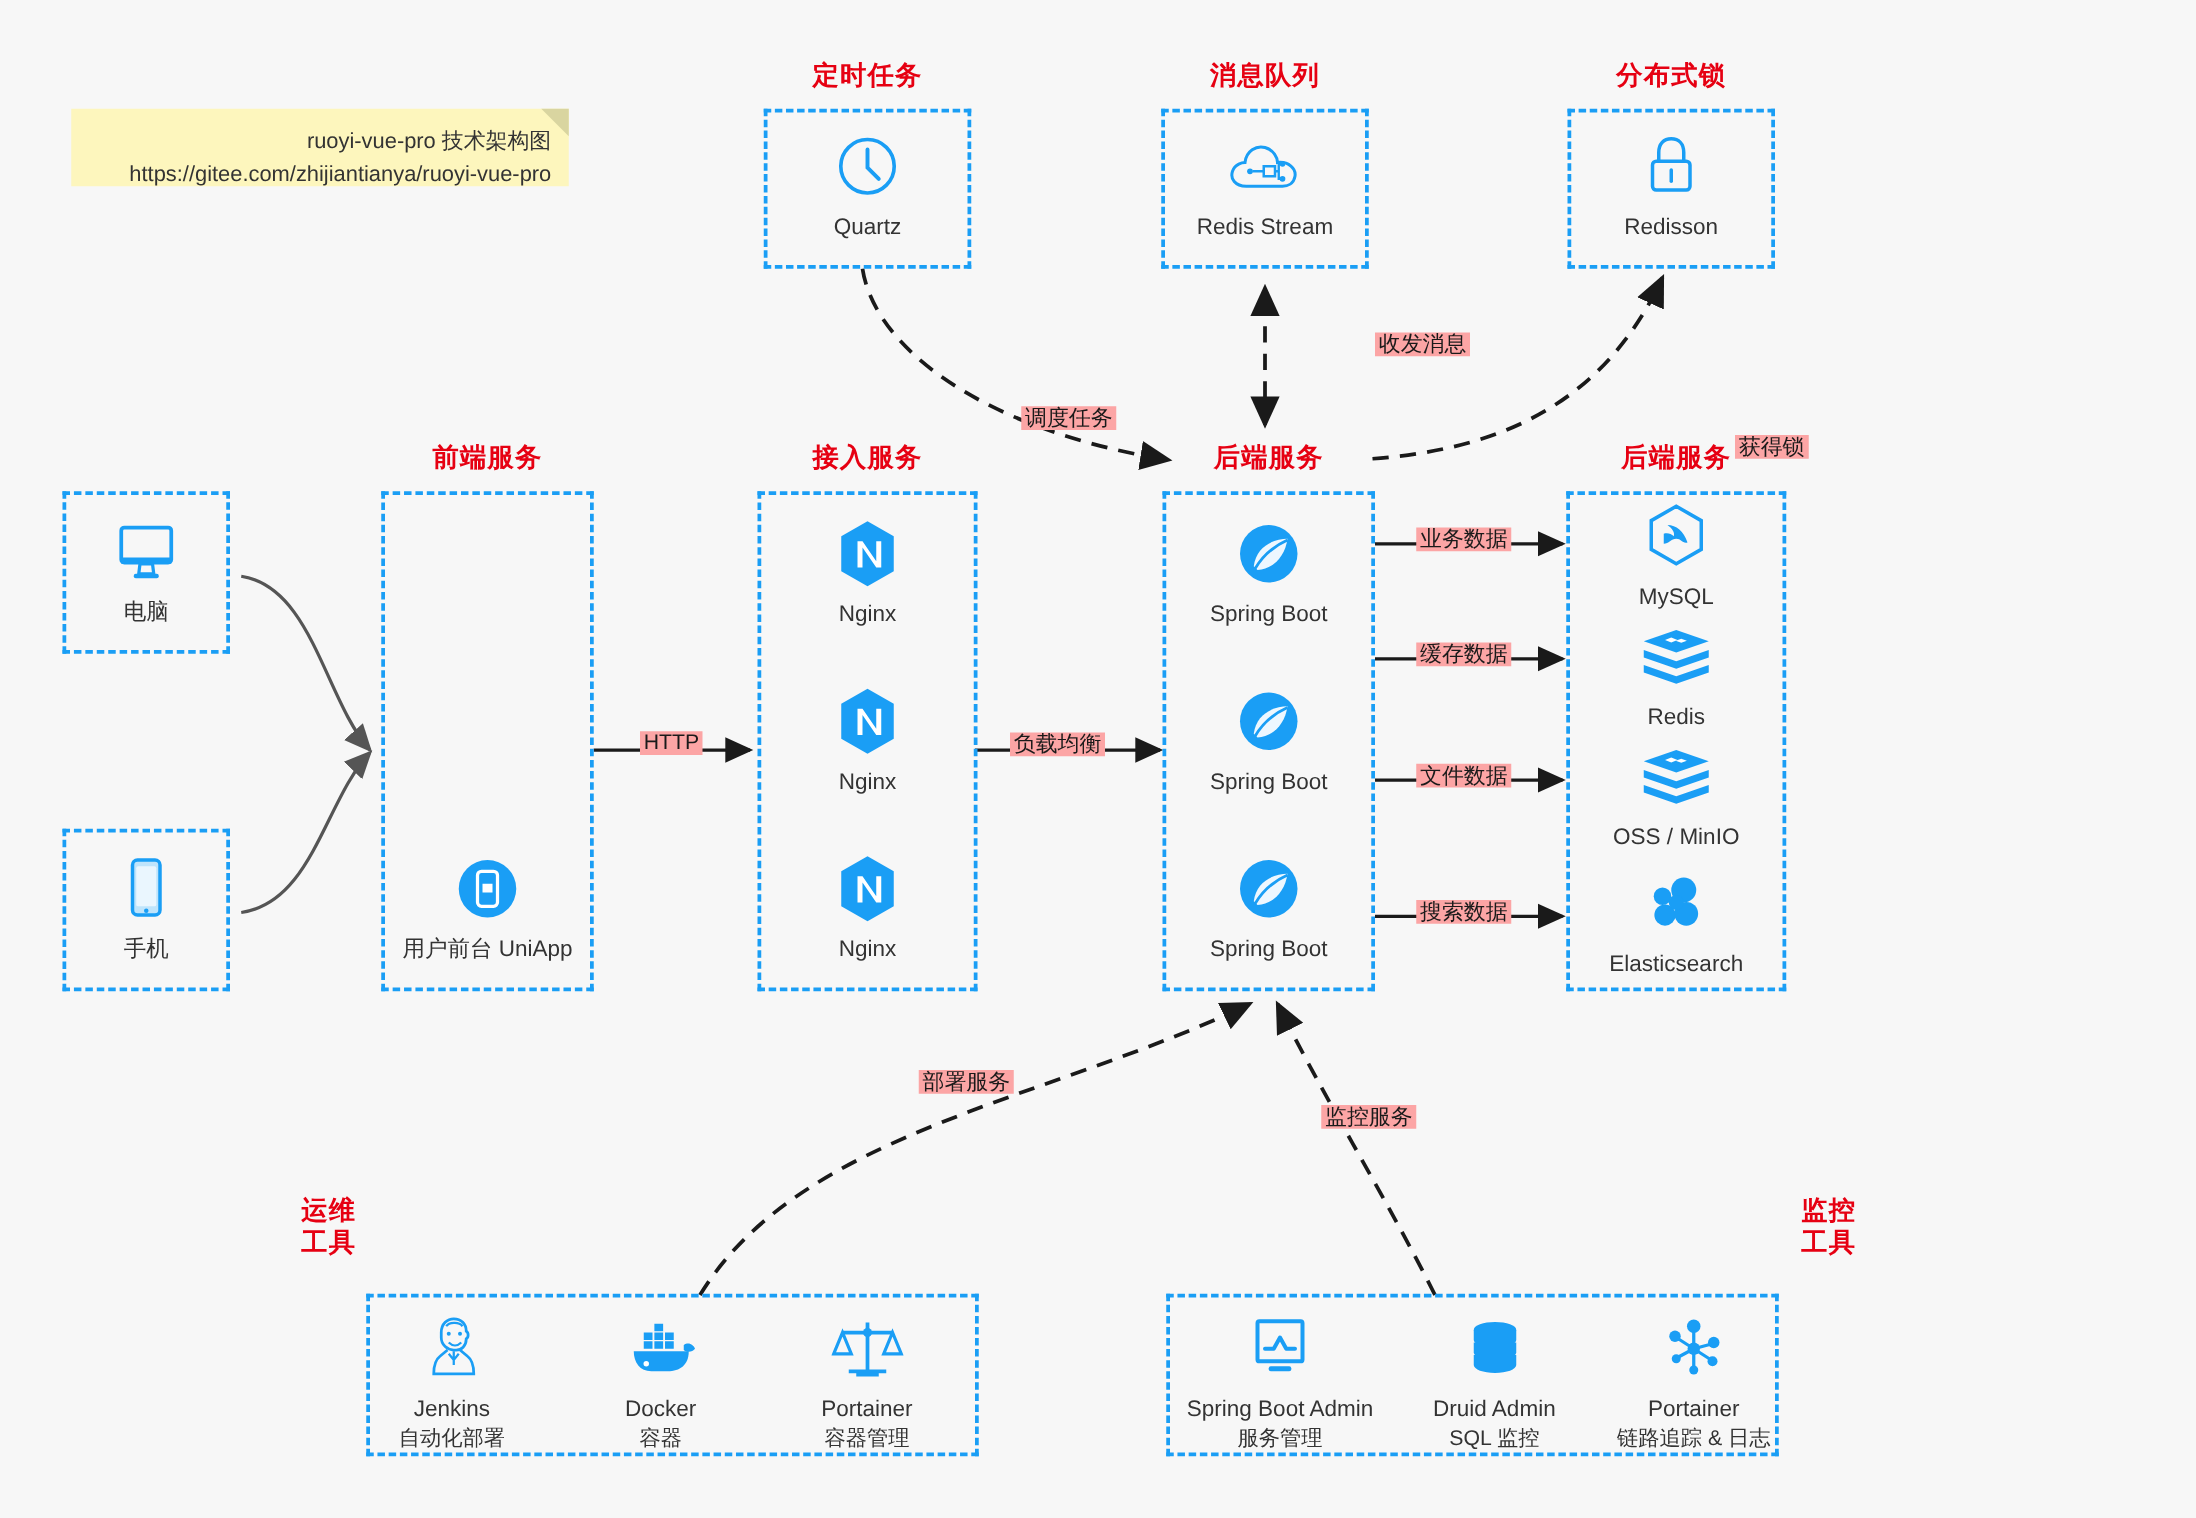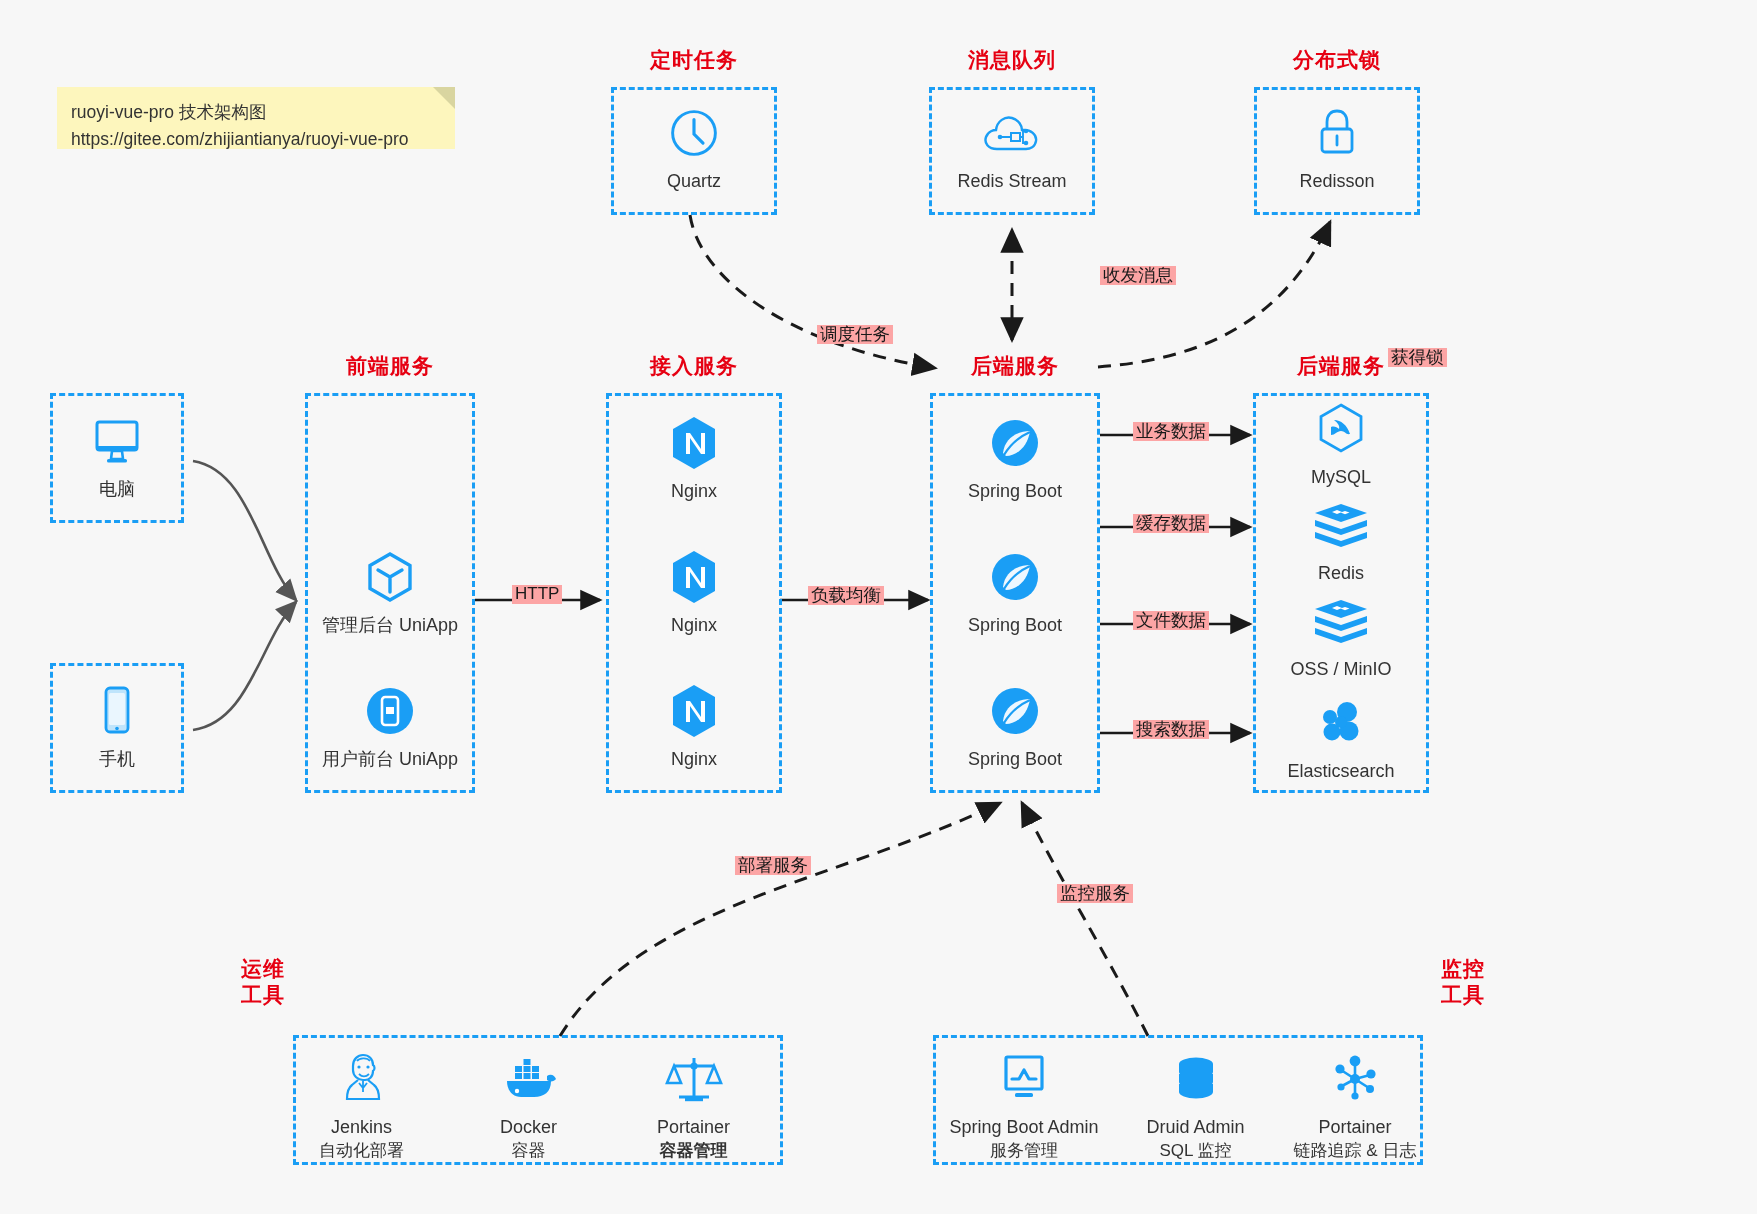--- a/index.html
+++ b/index.html
@@ -17,21 +17,21 @@
   .note{
     position:absolute;left:57px;top:87px;width:398px;height:62px;
     background:#fdf6bd;
     font-size:17.5px;color:#333;line-height:1.55;
     padding:12px 14px 0 14px;box-sizing:border-box;
   }
   .note .fold{
     position:absolute;right:0;top:0;width:0;height:0;
     border-left:22px solid transparent;border-top:22px solid #d9d5a0;
   }
-  .note div{white-space:nowrap;}
+  .note div{white-space:nowrap;text-align:right;}
 
   
   .gtitle{
     position:absolute;color:#e60012;font-weight:bold;font-size:21px;
     letter-spacing:1px;white-space:nowrap;text-align:center;
   }
   .gtitle.two{line-height:1.22;}
 
   
   .dbox{
@@ -165,29 +165,20 @@
         <circle cx="20" cy="44.5" r="1.8" fill="#1a9ef5"></circle>
       </svg>
     </div>
     <div class="cap">手机</div>
   </div>
 
   <div class="gtitle" style="left:305px;top:352px;width:170px;font-family:Liberation Mono, monospace;">前端服务</div>
   <div class="dbox" style="left:305px;top:393px;width:170px;height:400px;"></div>
 
 
-  <div class="node" style="left:300px;top:548px;">
-    <div class="ico">
-      <svg width="52" height="54" viewBox="0 0 52 54">
-        <path d="M26 4 L46 15.5 L46 38.5 L26 50 L6 38.5 L6 15.5 Z" fill="none" stroke="#1a9ef5" stroke-width="3.4"></path>
-        <path d="M26 27 L26 42 M26 27 L14 20 M26 27 L38 20" fill="none" stroke="#1a9ef5" stroke-width="3.4" stroke-linecap="round"></path>
-      </svg>
-    </div>
-    <div class="cap">管理后台 UniApp</div>
-  </div>
 
   <div class="node" style="left:300px;top:682px;">
     <div class="ico">
       <svg width="54" height="54" viewBox="0 0 54 54">
         <circle cx="27" cy="27" r="23" fill="#1a9ef5"></circle>
         <rect x="19" y="13" width="16" height="28" rx="3.2" fill="none" stroke="#ffffff" stroke-width="2.6"></rect>
         <rect x="23" y="23" width="8" height="7" fill="#ffffff"></rect>
       </svg>
     </div>
     <div class="cap">用户前台 UniApp</div>
@@ -358,21 +349,21 @@
       <svg width="58" height="52" viewBox="0 0 58 52">
         <path d="M29 5 L29 44 M14 44 L44 44" stroke="#1a9ef5" stroke-width="3" fill="none"></path>
         <path d="M9 13 L49 13" stroke="#1a9ef5" stroke-width="3"></path>
         <circle cx="29" cy="13" r="3.6" fill="#1a9ef5"></circle>
         <path d="M9 13 L2 30 L16 30 Z" fill="none" stroke="#1a9ef5" stroke-width="2.6"></path>
         <path d="M49 13 L42 30 L56 30 Z" fill="none" stroke="#1a9ef5" stroke-width="2.6"></path>
         <path d="M20 46.5 L38 46.5" stroke="#1a9ef5" stroke-width="3.4"></path>
       </svg>
     </div>
     <div class="cap">Portainer</div>
-    <div class="cap sm" style="margin-top:1px;font-weight:bold;">容器管理</div>
+    <div class="cap sm" style="margin-top:1px;">容器管理</div>
   </div>
 
   <div class="dbox" style="left:933px;top:1035px;width:490px;height:130px;"></div>
   <div class="gtitle two" style="left:1428px;top:956px;width:70px;">
     <div>监控</div>
     <div>工具</div>
   </div>
 
   <div class="node" style="left:934px;top:1050px;width:180px;">
     <div class="ico">

